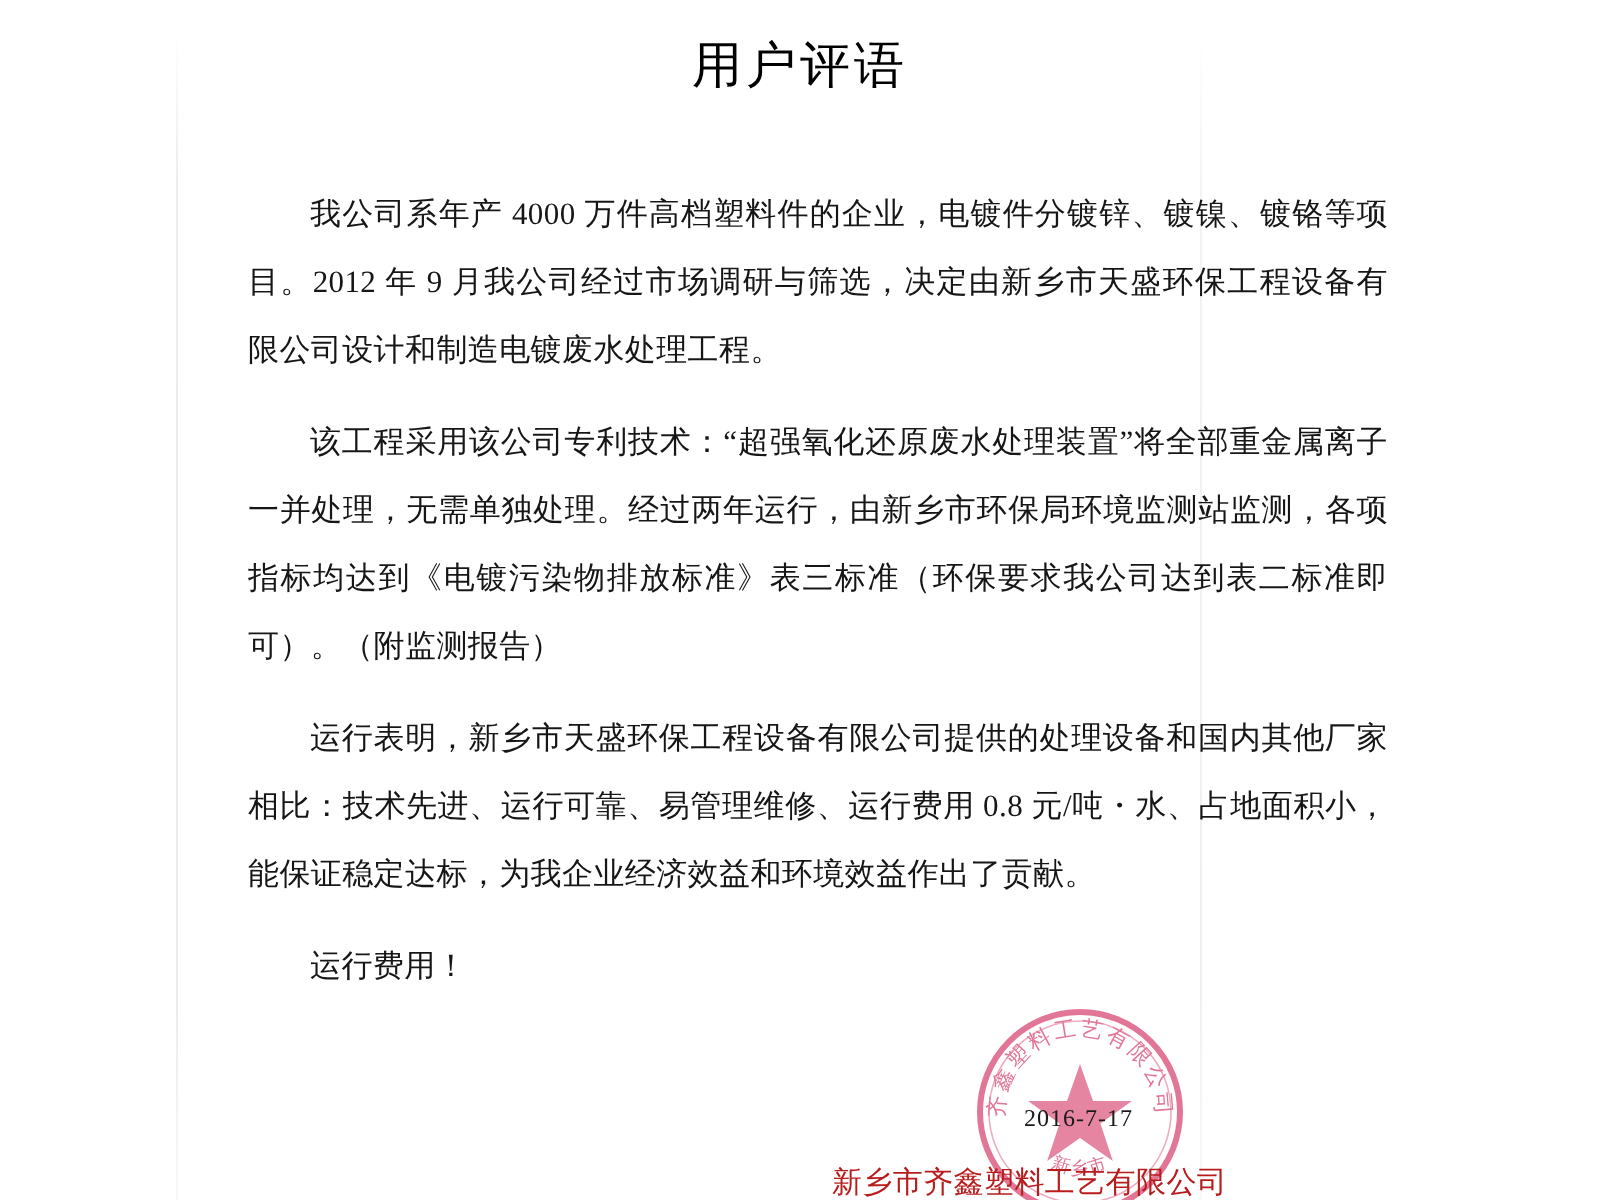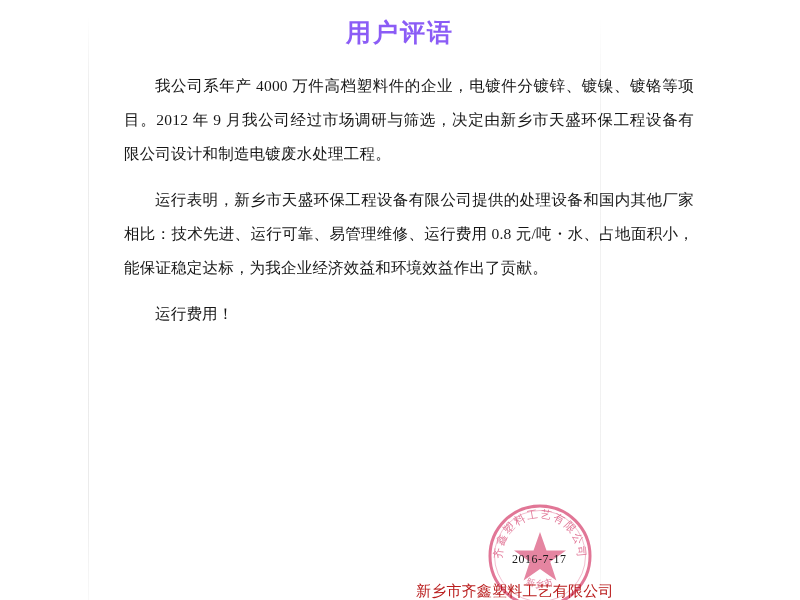--- a/index.html
+++ b/index.html
@@ -19,29 +19,29 @@
   .page {
     position: relative;
     width: 800px;
     height: 600px;
     box-sizing: border-box;
   }
 
   .doc-title {
     text-align: center;
     font-size: 25px;
-    font-weight: bold;
+    font-weight: normal;
     letter-spacing: 2px;
     margin: 16px 0 0 0;
     padding: 0;
-    color: #8b5cf6;
+    color: #000000;
   }
 
   .body-block {
-    margin: 20px auto 0 auto;
+    margin: 42px auto 0 auto;
     width: 588px;
     padding-left: 18px;
     box-sizing: border-box;
   }
 
   .para {
     font-size: 15.5px;
     line-height: 34px;
     text-align: justify;
     text-justify: inter-ideograph;
@@ -122,20 +122,21 @@
 
 <div class="page">
 
   <div class="fold-line"></div>
   <div class="fold-line2"></div>
 
   <h1 class="doc-title">用户评语</h1>
 
   <div class="body-block">
     <p class="para">我公司系年产 4000 万件高档塑料件的企业，电镀件分镀锌、镀镍、镀铬等项目。2012 年 9 月我公司经过市场调研与筛选，决定由新乡市天盛环保工程设备有限公司设计和制造电镀废水处理工程。</p>
+    <p class="para">该工程采用该公司专利技术：“超强氧化还原废水处理装置”将全部重金属离子一并处理，无需单独处理。经过两年运行，由新乡市环保局环境监测站监测，各项指标均达到《电镀污染物排放标准》表三标准（环保要求我公司达到表二标准即可）。（附监测报告）</p>
     <p class="para">运行表明，新乡市天盛环保工程设备有限公司提供的处理设备和国内其他厂家相比：技术先进、运行可靠、易管理维修、运行费用 0.8 元/吨・水、占地面积小，能保证稳定达标，为我企业经济效益和环境效益作出了贡献。</p>
     <p class="para">运行费用！</p>
   </div>
 
   <div class="sign-area">
 
     <div class="seal">
       <svg width="108" height="108" viewBox="0 0 108 108" xmlns="http://www.w3.org/2000/svg">
         <circle cx="54" cy="54" r="50" fill="none" stroke="#d6426f" stroke-width="3"></circle>
         <circle cx="54" cy="54" r="45.5" fill="none" stroke="#d6426f" stroke-width="0.8" opacity="0.6"></circle>

